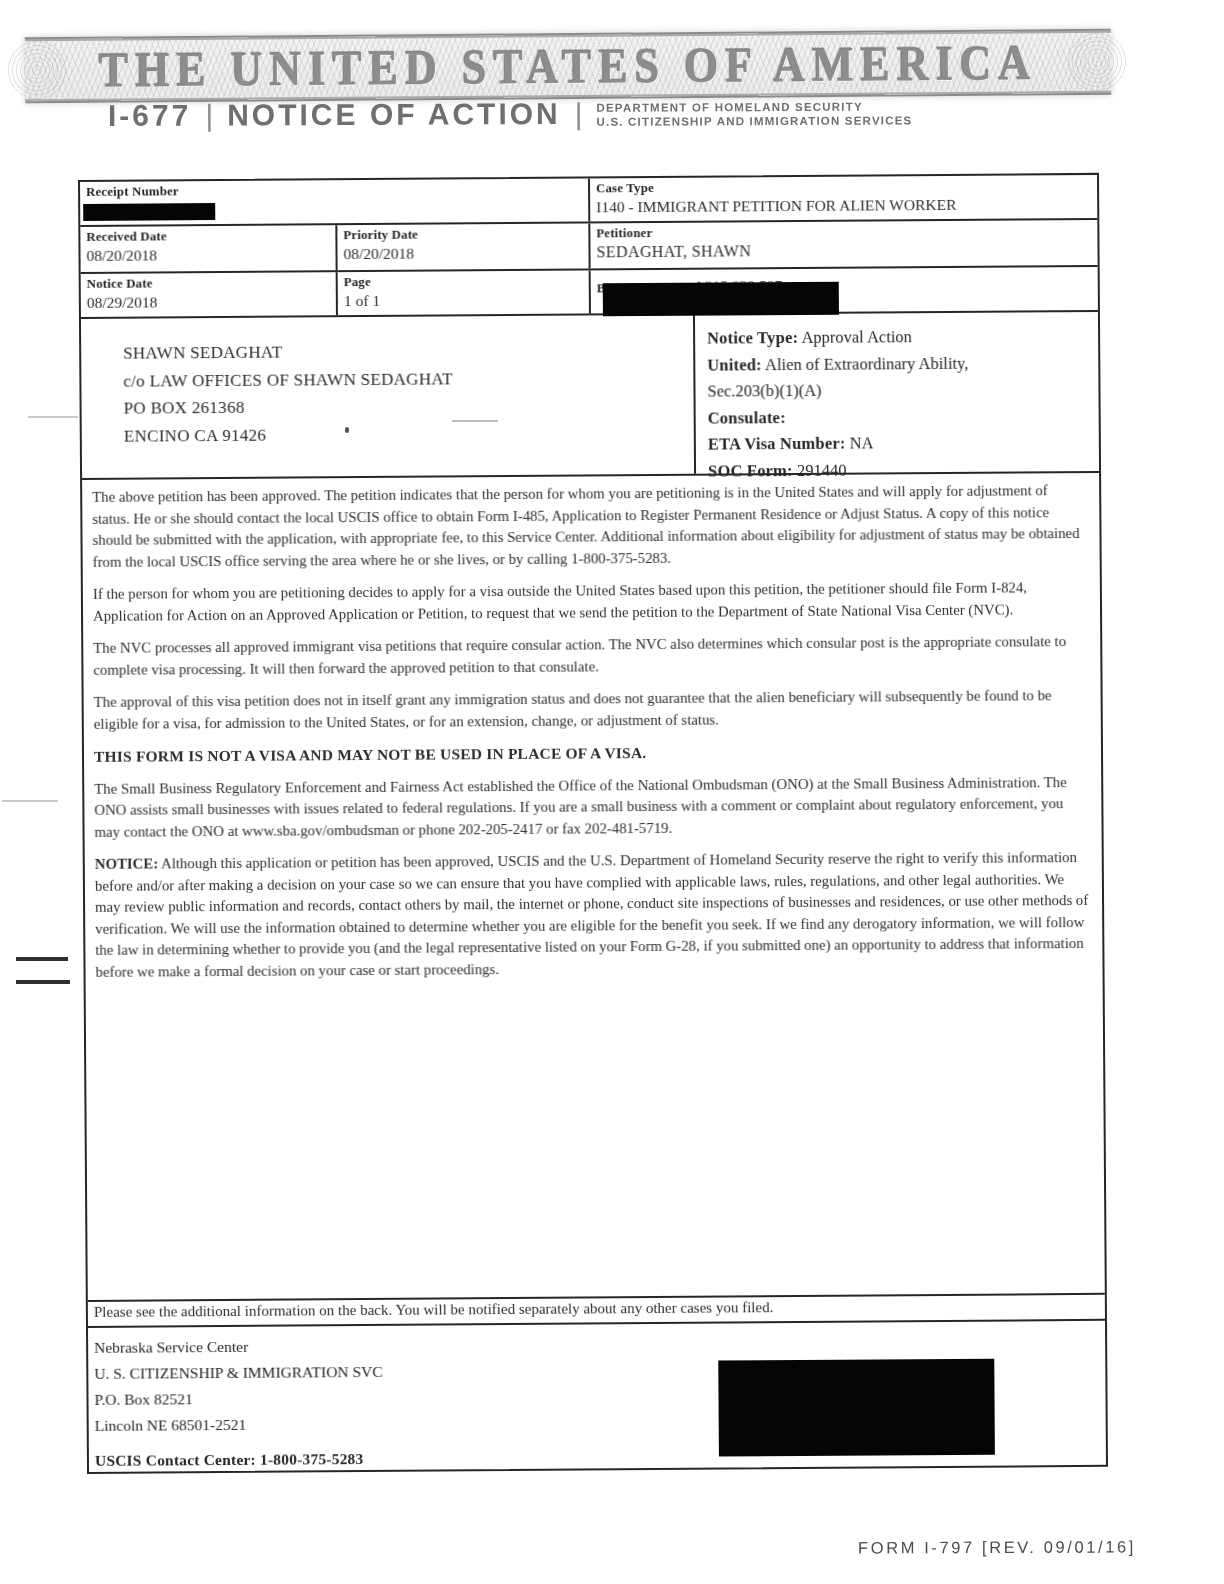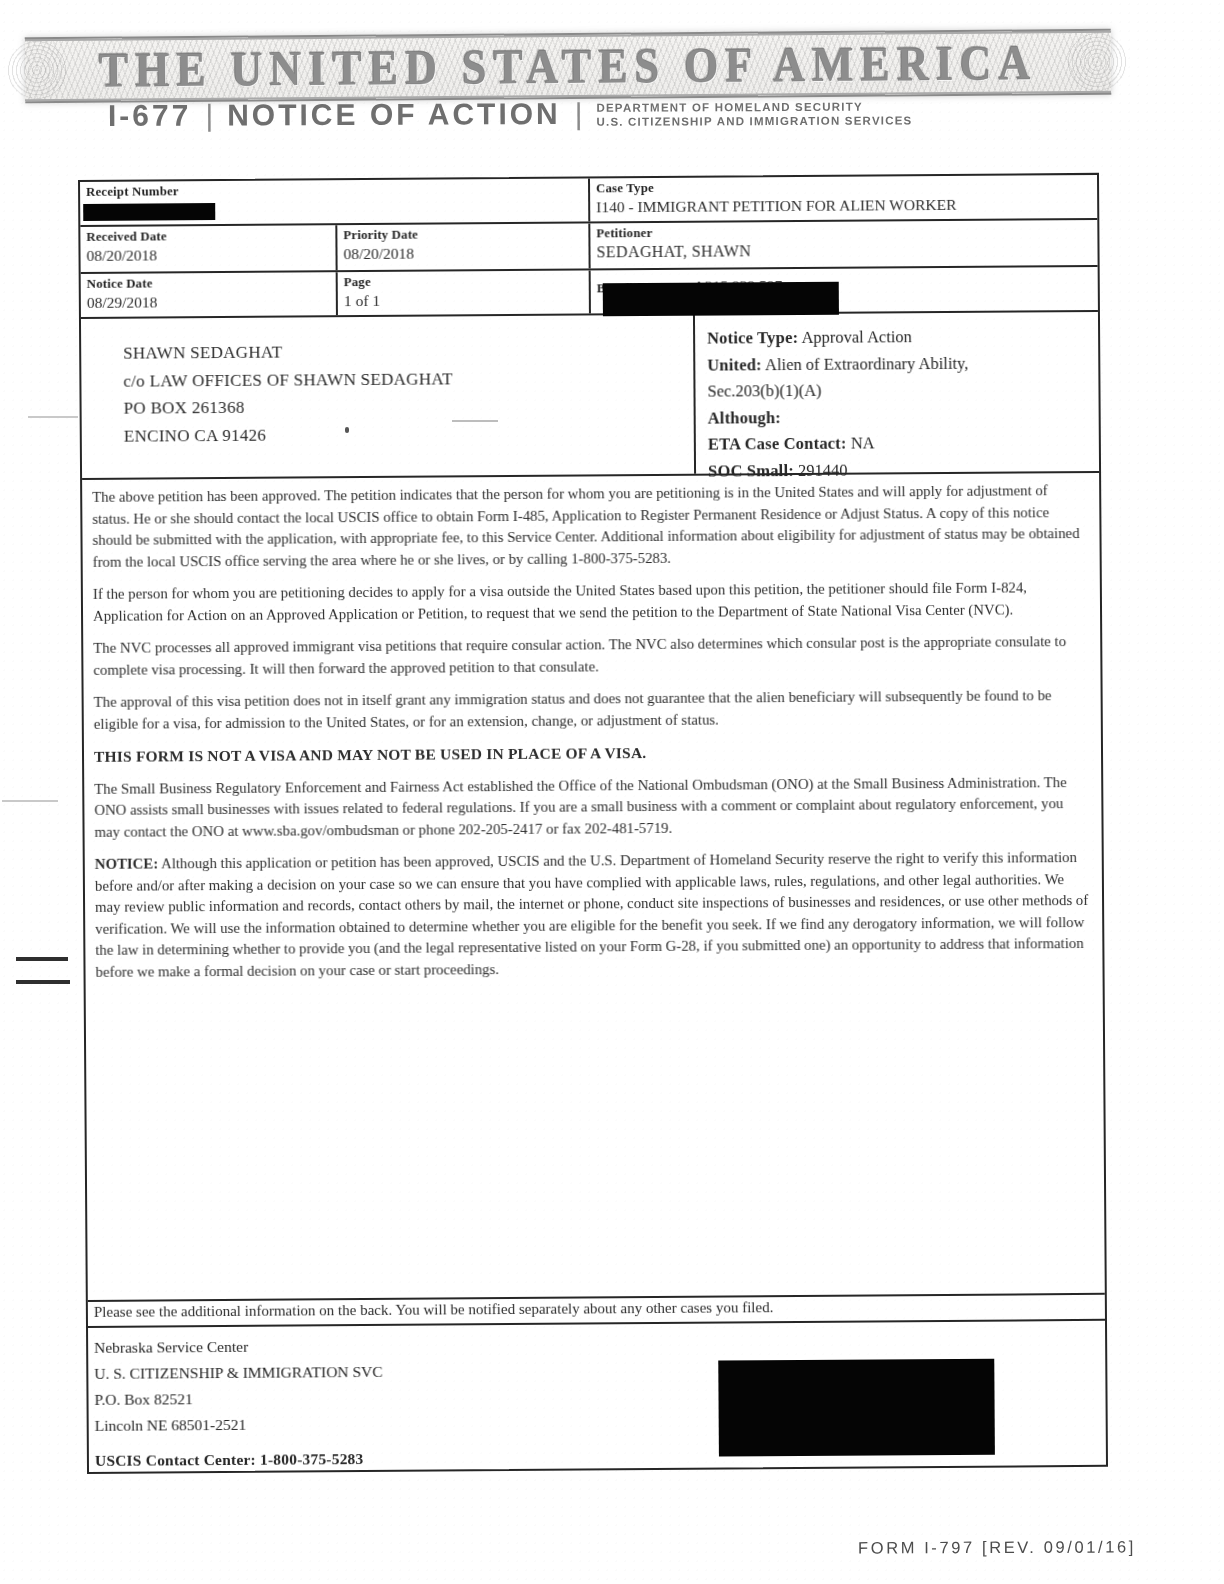--- a/index.html
+++ b/index.html
@@ -224,23 +224,23 @@
           <div>c/o LAW OFFICES OF SHAWN SEDAGHAT</div>
           <div>PO BOX 261368</div>
           <div>ENCINO  CA  91426</div>
         </div>
       </div>
       <div class="cell addr-right">
         <div class="ndetails">
           <div><b>Notice Type:</b> <span>Approval Action</span></div>
           <div><b>United:</b> <span>Alien of Extraordinary Ability,</span></div>
           <div>Sec.203(b)(1)(A)</div>
-          <div><b>Although:</b></div>
-          <div><b>ETA Case Contact:</b> <span>NA</span></div>
-          <div><b>SOC Small:</b> <span>291440</span></div>
+          <div><b>Consulate:</b></div>
+          <div><b>ETA Visa Number:</b> <span>NA</span></div>
+          <div><b>SOC Form:</b> <span>291440</span></div>
         </div>
       </div>
     </div>
 
     <div class="sect s-body">
       <div class="bodytext">
         <p>The above petition has been approved. The petition indicates that the person for whom you are petitioning is in the United States and will apply for adjustment of status. He or she should contact the local USCIS office to obtain Form I-485, Application to Register Permanent Residence or Adjust Status. A copy of this notice should be submitted with the application, with appropriate fee, to this Service Center. Additional information about eligibility for adjustment of status may be obtained from the local USCIS office serving the area where he or she lives, or by calling 1-800-375-5283.</p>
         <p>If the person for whom you are petitioning decides to apply for a visa outside the United States based upon this petition, the petitioner should file Form I-824, Application for Action on an Approved Application or Petition, to request that we send the petition to the Department of State National Visa Center (NVC).</p>
         <p>The NVC processes all approved immigrant visa petitions that require consular action. The NVC also determines which consular post is the appropriate consulate to complete visa processing. It will then forward the approved petition to that consulate.</p>
         <p>The approval of this visa petition does not in itself grant any immigration status and does not guarantee that the alien beneficiary will subsequently be found to be eligible for a visa, for admission to the United States, or for an extension, change, or adjustment of status.</p>

